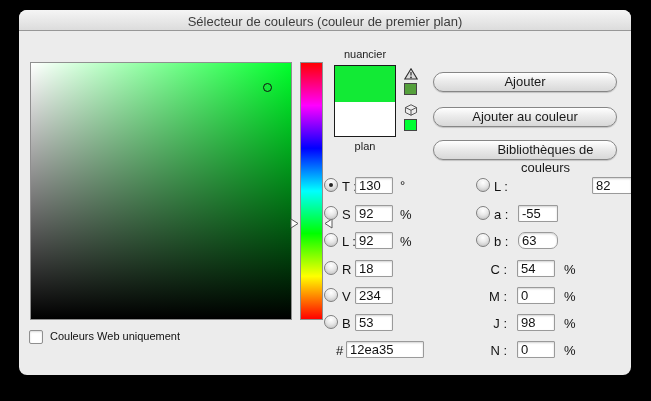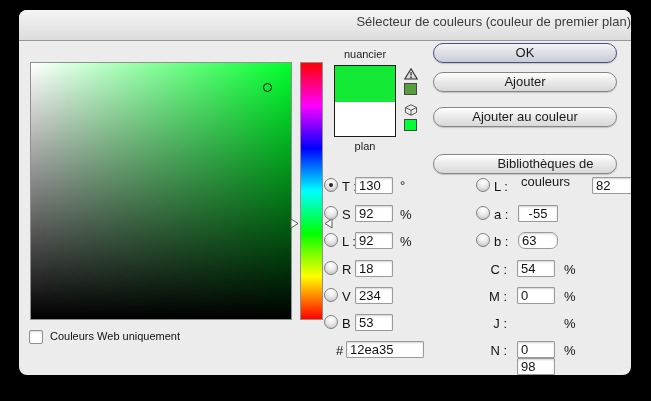--- a/index.html
+++ b/index.html
@@ -6,24 +6,24 @@
   html,body { width:651px; height:401px; }
   body { background:#000; font-family:"Liberation Sans", sans-serif; position:relative; overflow:hidden; }
 
   .window {
     position:absolute; left:19px; top:10px; width:612px; height:365px;
     background:#ececec; border-radius:8px;
     box-shadow:0 10px 26px rgba(0,0,0,.85);
     overflow:hidden;
   }
   .titlebar {
-    position:absolute; left:0; top:0; right:0; height:31px;
+    position:absolute; left:0; top:0; right:0; height:21px;
     background:linear-gradient(#f5f5f5,#dcdcdc);
     border-bottom:1px solid #979797;
-    text-align:right; line-height:23px; font-size:13px; color:#3c3c3c;
+    text-align:center; line-height:23px; font-size:13px; color:#3c3c3c;
   }
 
   
   .color-square {
     position:absolute; left:11px; top:52px; width:262px; height:258px;
     border:1px solid #8f8f8f;
     background:
       linear-gradient(to bottom, rgba(0,0,0,0), #000),
       linear-gradient(to right, #ffffff, #00ff2b);
   }
@@ -129,24 +129,23 @@
   </svg>
   <div class="mini-swatch" style="top: 73px; background: rgb(85, 160, 60);"></div>
 
   <svg class="icon-13" style="top:94px;" viewBox="0 0 14 13">
     <polygon points="7,0.8 13,3.8 13,9.2 7,12.2 1,9.2 1,3.8" fill="#ececec" stroke="#4a4a4a" stroke-width="1"></polygon>
     <polyline points="1,3.8 7,6.8 13,3.8" fill="none" stroke="#4a4a4a" stroke-width="1"></polyline>
     <line x1="7" y1="6.8" x2="7" y2="12.2" stroke="#4a4a4a" stroke-width="1"></line>
   </svg>
   <div class="mini-swatch" style="top: 109px; background: rgb(0, 255, 51);"></div>
 
-  <div class="btn default" style="top:33px;">OK</div>
   <div class="btn" style="top:62px;">Ajouter</div>
   <div class="btn" style="top:97px;">Ajouter au couleur</div>
-  <div class="btn" style="top:144px;padding-left:41px;">Bibliothèques de couleurs</div>
+  <div class="btn" style="top:130px;padding-left:41px;">Bibliothèques de couleurs</div>
 
   <span class="radio selected" style="left:305px; top:168px;"></span>
   <span class="flabel" style="left:323px; top:169px;">T :</span>
   <input class="field" style="left: 336px; top: 167px;" value="130">
   <span class="funit" style="left:381px; top:168px;">°</span>
 
   <span class="radio" style="left:305px; top:196px;"></span>
   <span class="flabel" style="left:323px; top:197px;">S :</span>
   <input class="field" style="left: 336px; top: 195px;" value="92">
   <span class="funit" style="left:381px; top:197px;">%</span>
@@ -170,36 +169,36 @@
 
   <span class="funit" style="left:317px; top:333px;">#</span>
   <input class="field wide" style="left: 327px; top: 331px;" value="12ea35">
 
   <span class="radio" style="left:457px; top:168px;"></span>
   <span class="flabel" style="left:475px; top:169px;">L :</span>
   <input class="field w40" style="left: 528px; top: 167px; margin-left: 45px;" value="82">
 
   <span class="radio" style="left:457px; top:196px;"></span>
   <span class="flabel" style="left:475px; top:197px;">a :</span>
-  <input class="field w40" style="left: 499px; top: 195px; text-align: center;" value="-55">
+  <input class="field w40" style="left: 499px; top: 195px;" value="-55">
 
   <span class="radio" style="left:457px; top:223px;"></span>
   <span class="flabel" style="left:475px; top:224px;">b :</span>
   <input class="field w40" style="left: 499px; top: 222px; border-radius: 7px;" value="63">
 
   <span class="flabel" style="left:466px; top:252px; text-align:right;">C :</span>
   <input class="field" style="left: 498px; top: 250px;" value="54">
   <span class="funit" style="left:545px; top:252px;">%</span>
 
   <span class="flabel" style="left:466px; top:279px; text-align:right;">M :</span>
   <input class="field" style="left: 498px; top: 277px;" value="0">
   <span class="funit" style="left:545px; top:279px;">%</span>
 
   <span class="flabel" style="left:466px; top:306px; text-align:right;">J :</span>
-  <input class="field" style="left: 498px; top: 304px; margin-top: 44px;" value="98">
+  <input class="field" style="left: 498px; top: 304px;" value="98">
   <span class="funit" style="left:545px; top:306px;">%</span>
 
   <span class="flabel" style="left:466px; top:333px; text-align:right;">N :</span>
   <input class="field" style="left: 498px; top: 331px;" value="0">
   <span class="funit" style="left:545px; top:333px;">%</span>
 
   <span class="checkbox"></span>
   <span class="chk-label">Couleurs Web uniquement</span>
 </div>
 

